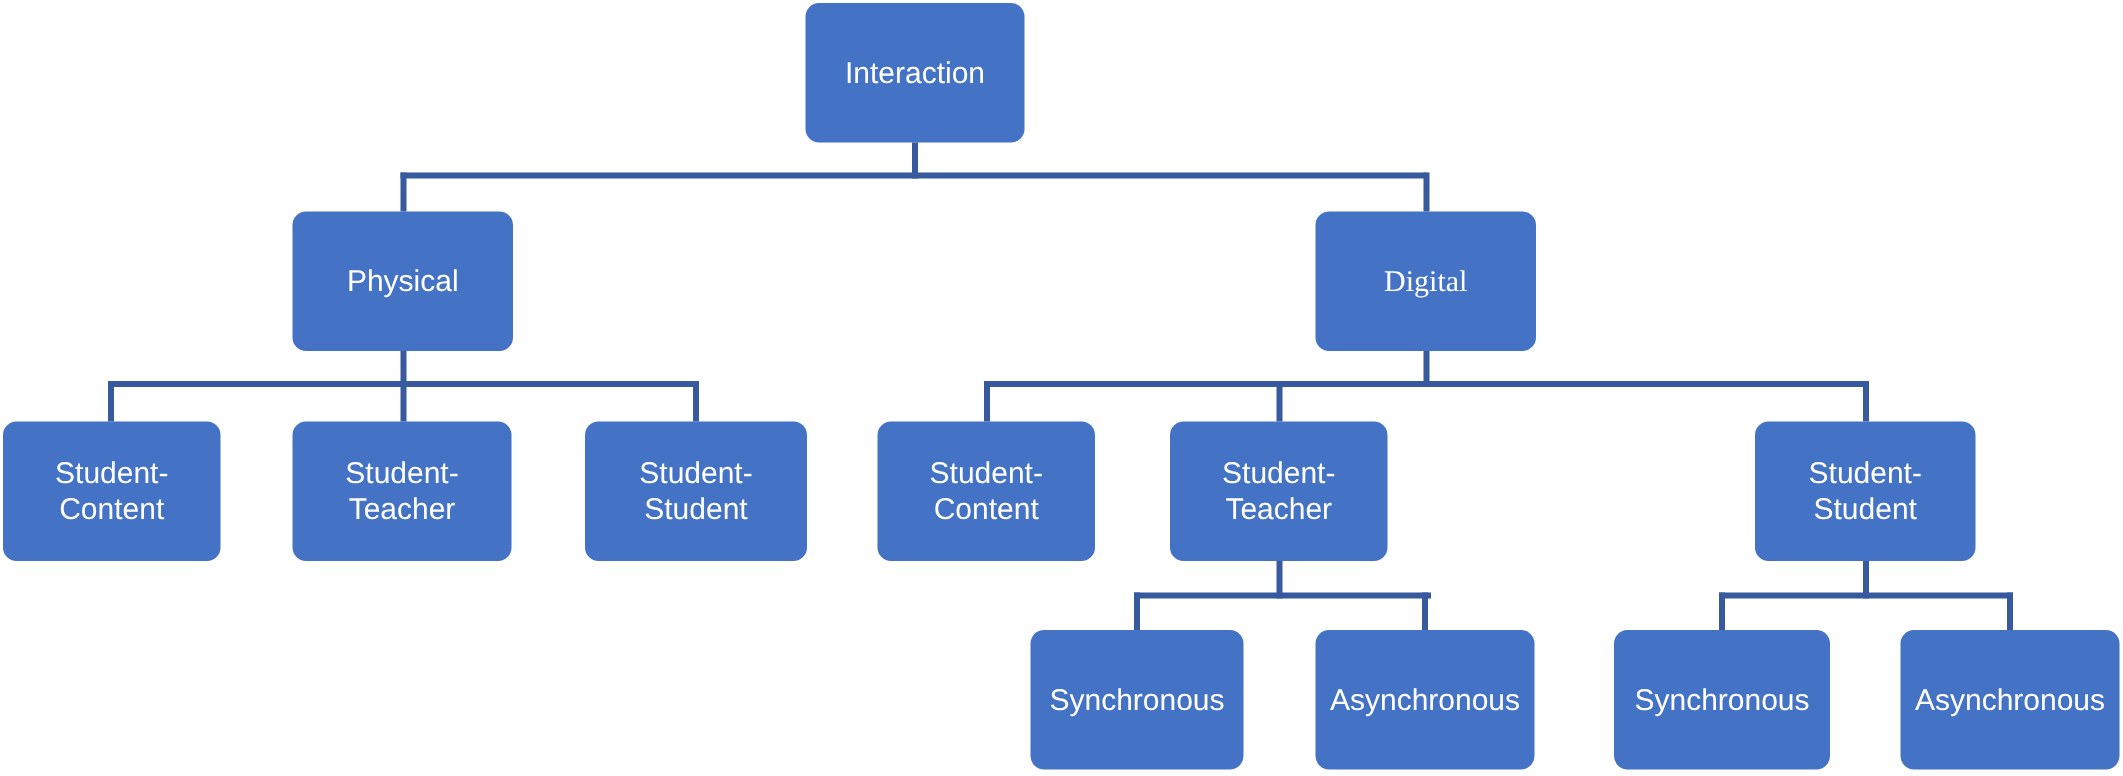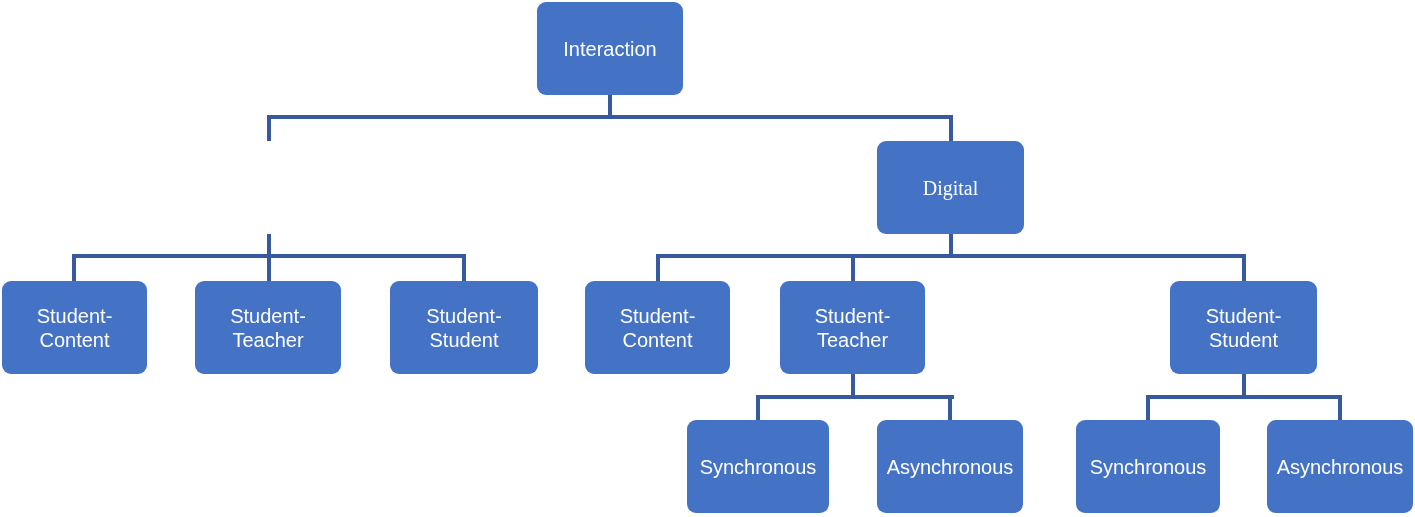--- a/index.html
+++ b/index.html
@@ -45,20 +45,21 @@
 
 <div class="canvas">
 
   <div class="node" style="left:537px; top:2px; width:146px; height:93px;">Interaction</div>
 
   <div class="v-line" style="left:608px; top:95px; width:4px; height:24px;"></div>
   <div class="h-line" style="left:267px; top:115px; width:684px; height:4px;"></div>
   <div class="v-line" style="left:267px; top:115px; width:4px; height:26px;"></div>
   <div class="v-line" style="left:949px; top:115px; width:4px; height:26px;"></div>
 
+  <div class="node" style="left:195px; top:141px; width:147px; height:93px;">Physical</div>
   <div class="node" style="left:877px; top:141px; width:147px; height:93px;font-family:Liberation Serif, serif;">Digital</div>
 
   <div class="v-line" style="left:267px; top:234px; width:4px; height:47px;"></div>
   <div class="h-line" style="left:72px; top:254px; width:394px; height:4px;"></div>
   <div class="v-line" style="left:72px; top:254px; width:4px; height:27px;"></div>
   <div class="v-line" style="left:462px; top:254px; width:4px; height:27px;"></div>
 
   <div class="v-line" style="left:949px; top:234px; width:4px; height:24px;"></div>
   <div class="h-line" style="left:656px; top:254px; width:590px; height:4px;"></div>
   <div class="v-line" style="left:656px; top:254px; width:4px; height:27px;"></div>

